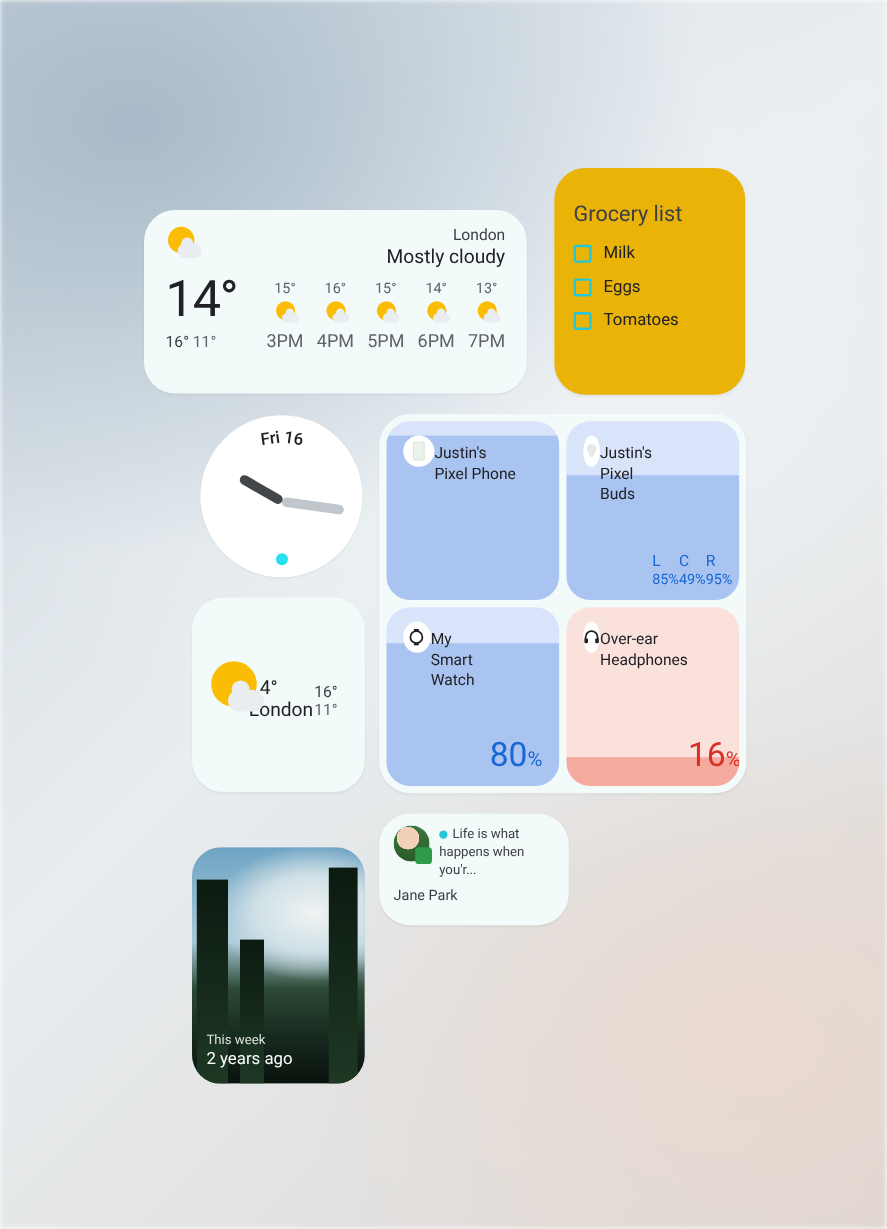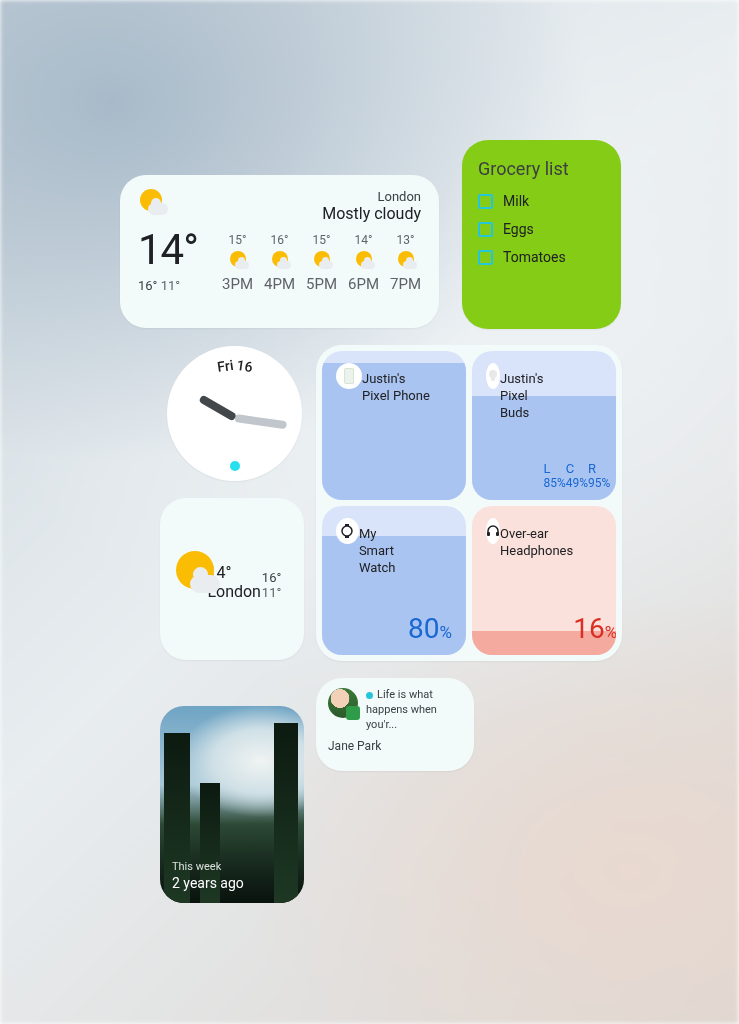--- a/index.html
+++ b/index.html
@@ -32,21 +32,21 @@
   .ww-hilo { font-size:13px; color:#5f6368; margin-top:4px;}
   .ww-hilo .hi{color:#3c4043;}
   .ww-hours { display:flex; gap:11px; margin-left:auto; }
   .hour { display:flex; flex-direction:column; align-items:center; gap:4px; }
   .h-temp { font-size:12px; color:#5f6368; }
   .h-icon { width:20px;height:20px;position:relative; }
   .h-icon .sun{width:16px;height:16px;} .h-icon .cloud{width:14px;height:8px;left:7px;top:10px;} .h-icon .cloud::before{width:7px;height:7px;top:-4px;}
   .h-time { font-size:15px; color:#5f6368; }
 
   
-  .grocery { left:462px; top:140px; width:159px; height:189px; background:#84cc16; padding:18px 16px; }
+  .grocery { left:462px; top:140px; width:159px; height:189px; background:#eab308; padding:28px 16px; }
   .g-title { font-size:18px; color:#3c4043; margin-bottom:14px; }
   .g-item { display:flex; align-items:center; gap:10px; margin:12px 0; }
   .g-check { width:15px;height:15px;border:2px solid #26c6da;border-radius:2px; }
   .g-label { font-size:14px; color:#202124; }
 
   
   .clock { left:167px; top:346px; width:135px; height:135px; border-radius:50%; background:#fff; }
   .clock-date { position:absolute; top:10px; left:0; right:0; text-align:center; font-size:14px; color:#202124; font-weight:500; }
   .clock-date .wd{display:inline-block; transform:rotate(-8deg) translateY(2px);}
   .clock-date .dn{display:inline-block; transform:rotate(8deg) translateY(2px); margin-left:4px;}

